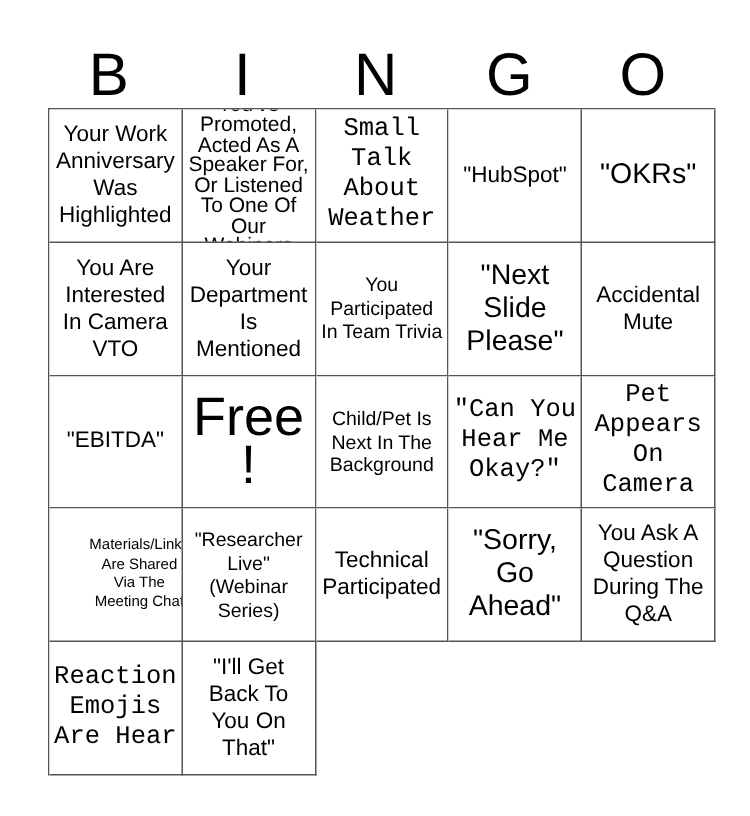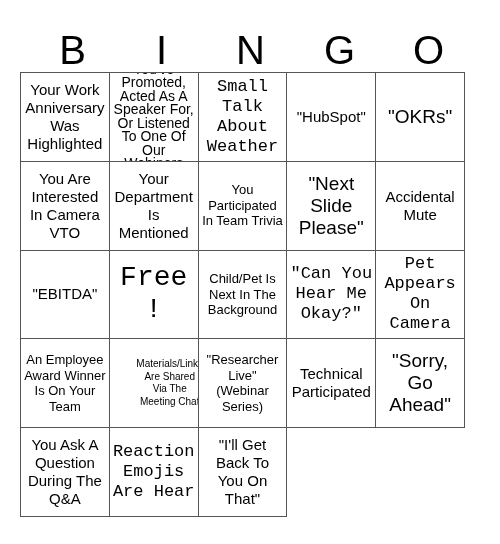--- a/index.html
+++ b/index.html
@@ -42,21 +42,21 @@
     line-height: 44px;
     font-weight: 400;
     letter-spacing: 0px;
     color: #000000;
     user-select: none;
   }
 
   
   .grid {
     position: absolute;
-    left: 20px;
+    left: 32px;
     top: 72px;
     width: 445px;
     height: 445px;
     box-sizing: border-box;
     border-top: 1px solid #555555;
     border-left: 1px solid #555555;
     display: grid;
     grid-template-columns: repeat(5, 1fr);
     grid-template-rows: repeat(5, 1fr);
     background: #ffffff;
@@ -78,21 +78,21 @@
   .cell-text {
     display: block;
     width: 100%;
     text-align: center;
     color: #000000;
     word-wrap: break-word;
     hyphens: none;
   }
 
   
-  .fs-xxl .cell-text { font-size: 28px; line-height: 32px; font-family: Liberation Mono, monospace; }
+  .fs-xxl .cell-text { font-size: 36px; line-height: 32px; }
   .fs-xl  .cell-text { font-size: 19px; line-height: 22px; }
   .fs-lg  .cell-text { font-size: 17px; line-height: 20px; font-family: Liberation Mono, monospace; }
   .fs-md  .cell-text { font-size: 15px; line-height: 18px; }
   .fs-sm  .cell-text { font-size: 13px; line-height: 15.5px; }
   .fs-xs  .cell-text { font-size: 14px; line-height: 13.5px; }
   .fs-xxs .cell-text { font-size: 10px; line-height: 12.5px; margin-left: 32px; }
 </style>
 </head>
 <body>
 
@@ -145,23 +145,20 @@
       </div>
       <div class="cell fs-sm">
         <span class="cell-text">Child/Pet Is Next In The Background</span>
       </div>
       <div class="cell fs-lg">
         <span class="cell-text">"Can You Hear Me Okay?"</span>
       </div>
       <div class="cell fs-lg">
         <span class="cell-text">Pet Appears On Camera</span>
       </div>
-      <div class="cell fs-sm">
-        <span class="cell-text">An Employee Award Winner Is On Your Team</span>
-      </div>
       <div class="cell fs-xxs">
         <span class="cell-text">Materials/Links Are Shared Via The Meeting Chat</span>
       </div>
       <div class="cell fs-sm">
         <span class="cell-text">"Researcher Live" (Webinar Series)</span>
       </div>
       <div class="cell fs-md">
         <span class="cell-text">Technical Participated</span>
       </div>
       <div class="cell fs-xl">

